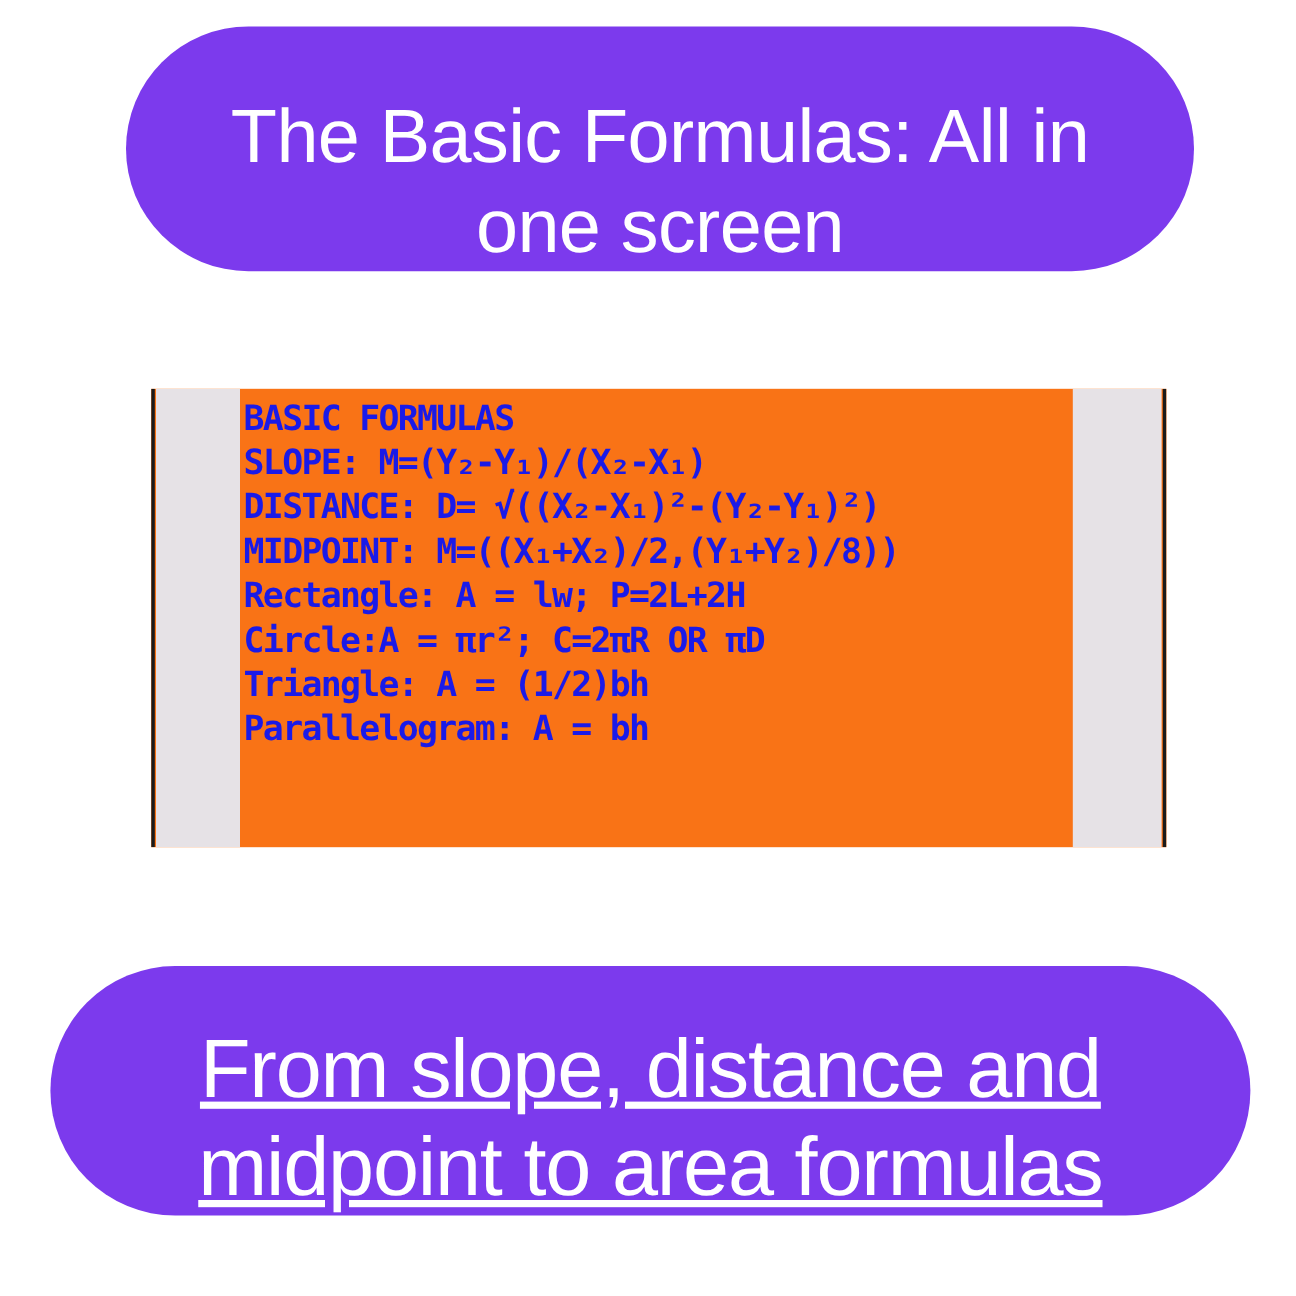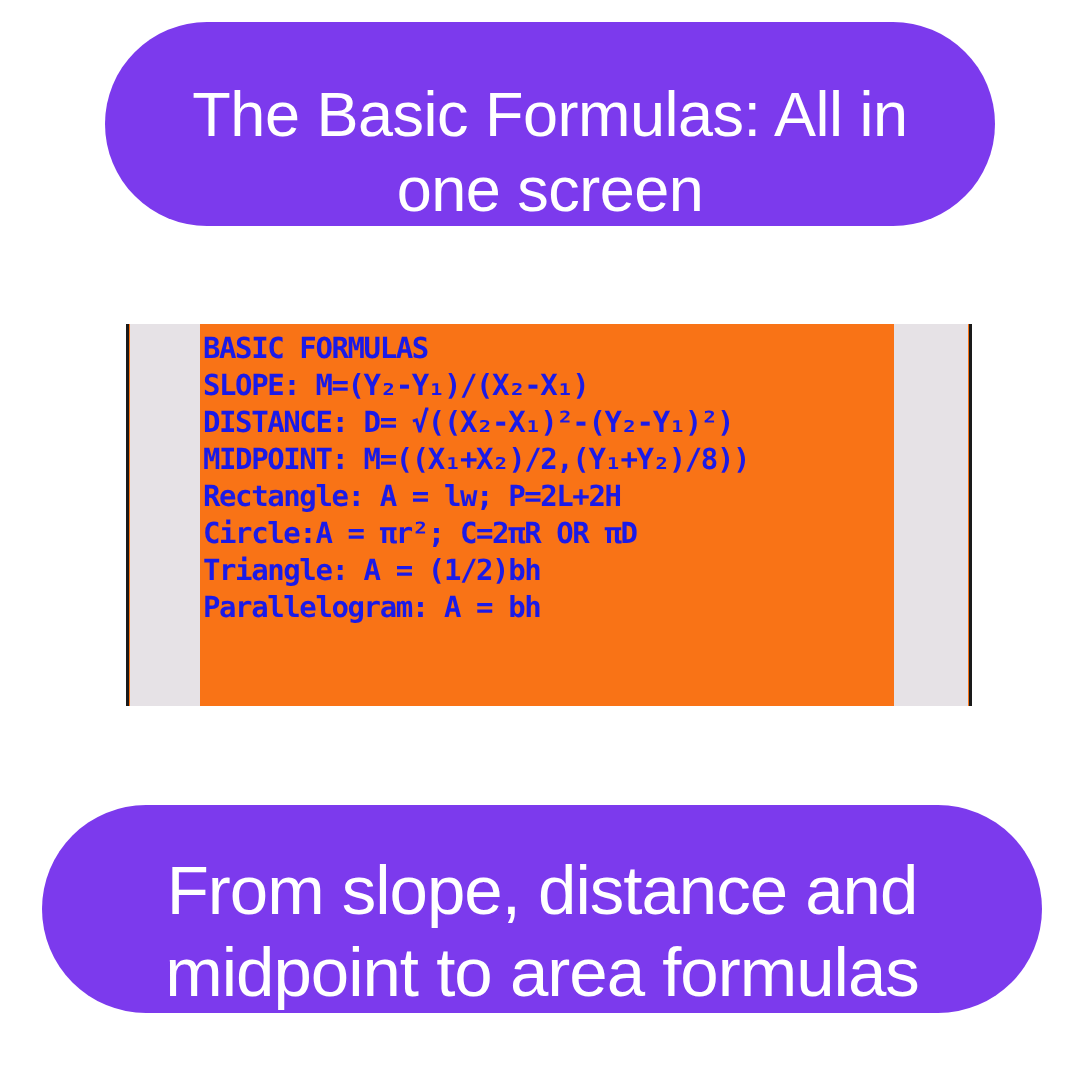--- a/index.html
+++ b/index.html
@@ -57,20 +57,21 @@
   #banner-top .banner-text {
     font-size: 63px;
   }
 
   #banner-bottom {
     left: 42px;
     top: 805px;
     width: 1000px;
     height: 208px;
     padding: 0 46px;
+    text-decoration: underline;
   }
   #banner-bottom .banner-text {
     font-size: 69px;
     letter-spacing: -1px;
   }
 
   
   #calc-screen {
     position: absolute;
     left: 126px;

